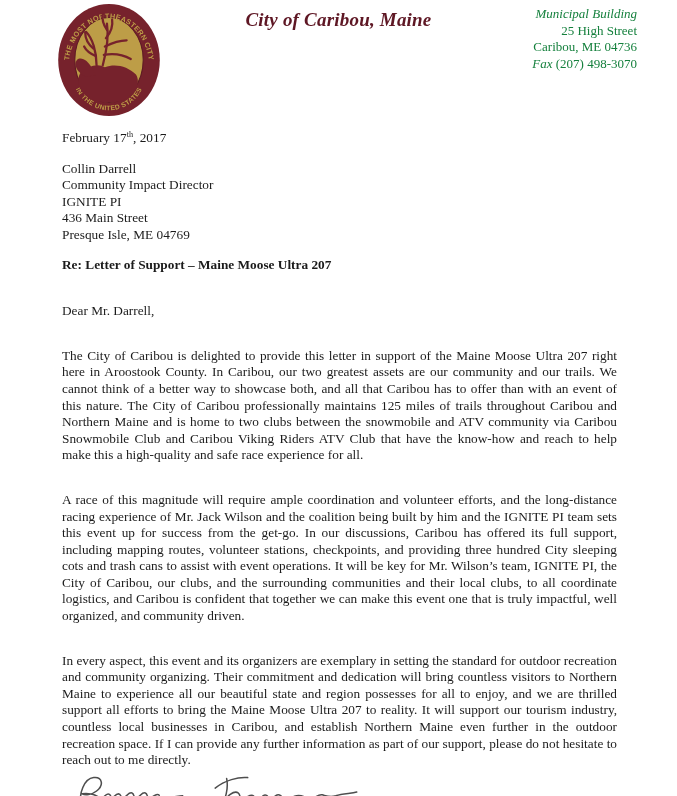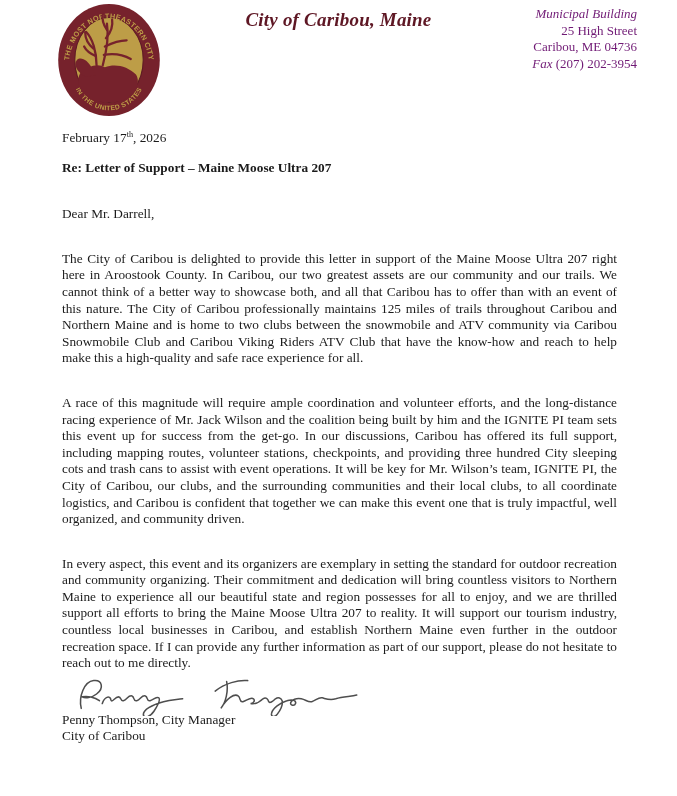--- a/index.html
+++ b/index.html
@@ -13,21 +13,21 @@
   
   .letterhead { position:relative; height:121px; }
   .seal { position:absolute; left:56px; top:3px; }
   .lh-title {
     position:absolute; left:0; right:0; top:9px; text-align:center;
     font-size:19px; font-weight:bold; font-style:italic;
     color:#5e1724; letter-spacing:.2px;
   }
   .lh-address {
     position:absolute; right:40px; top:6px; text-align:right;
-    font-size:13px; line-height:16.5px; color:#701a75;
+    font-size:13px; line-height:16.5px; color:#15803d;
   }
   .lh-address .it { font-style:italic; }
   
   .content { padding:0 60px 0 62px; font-size:13.3px; line-height:16.6px; }
   .date-line { margin-top:9px; }
   .date-line sup { font-size:.62em; vertical-align:super; line-height:0; }
   .recipient { margin-top:14px; }
   .subject { margin-top:13px; font-weight:bold; }
   .salutation { margin-top:30px; }
   .para { margin-top:28px; text-align:justify; }
@@ -71,28 +71,35 @@
         </g>
       </g>
     </svg>
 
     <div class="lh-title">City of Caribou, Maine</div>
 
     <div class="lh-address">
       <div class="it">Municipal Building</div>
       <div>25 High Street</div>
       <div>Caribou, ME 04736</div>
-      <div><span class="it">Fax</span><span> (207) 202-3954</span></div>
+      <div><span class="it">Fax</span><span> (207) 498-3070</span></div>
     </div>
   </div>
 
   <div class="content">
 
-    <div class="date-line"><span>February 17</span><sup>th</sup><span>, 2026</span></div>
+    <div class="date-line"><span>February 17</span><sup>th</sup><span>, 2017</span></div>
 
+    <div class="recipient">
+      <div>Collin Darrell</div>
+      <div>Community Impact Director</div>
+      <div>IGNITE PI</div>
+      <div>436 Main Street</div>
+      <div>Presque Isle, ME 04769</div>
+    </div>
 
     <div class="subject">Re: Letter of Support – Maine Moose Ultra 207</div>
 
     <div class="salutation">Dear Mr. Darrell,</div>
 
     <p class="para">The City of Caribou is delighted to provide this letter in support of the Maine Moose Ultra 207 right here in Aroostook County. In Caribou, our two greatest assets are our community and our trails. We cannot think of a better way to showcase both, and all that Caribou has to offer than with an event of this nature. The City of Caribou professionally maintains 125 miles of trails throughout Caribou and Northern Maine and is home to two clubs between the snowmobile and ATV community via Caribou Snowmobile Club and Caribou Viking Riders ATV Club that have the know-how and reach to help make this a high-quality and safe race experience for all.</p>
     <p class="para">A race of this magnitude will require ample coordination and volunteer efforts, and the long-distance racing experience of Mr. Jack Wilson and the coalition being built by him and the IGNITE PI team sets this event up for success from the get-go. In our discussions, Caribou has offered its full support, including mapping routes, volunteer stations, checkpoints, and providing three hundred City sleeping cots and trash cans to assist with event operations. It will be key for Mr. Wilson’s team, IGNITE PI, the City of Caribou, our clubs, and the surrounding communities and their local clubs, to all coordinate logistics, and Caribou is confident that together we can make this event one that is truly impactful, well organized, and community driven.</p>
     <p class="para">In every aspect, this event and its organizers are exemplary in setting the standard for outdoor recreation and community organizing. Their commitment and dedication will bring countless visitors to Northern Maine to experience all our beautiful state and region possesses for all to enjoy, and we are thrilled support all efforts to bring the Maine Moose Ultra 207 to reality. It will support our tourism industry, countless local businesses in Caribou, and establish Northern Maine even further in the outdoor recreation space. If I can provide any further information as part of our support, please do not hesitate to reach out to me directly.</p>
 
 

